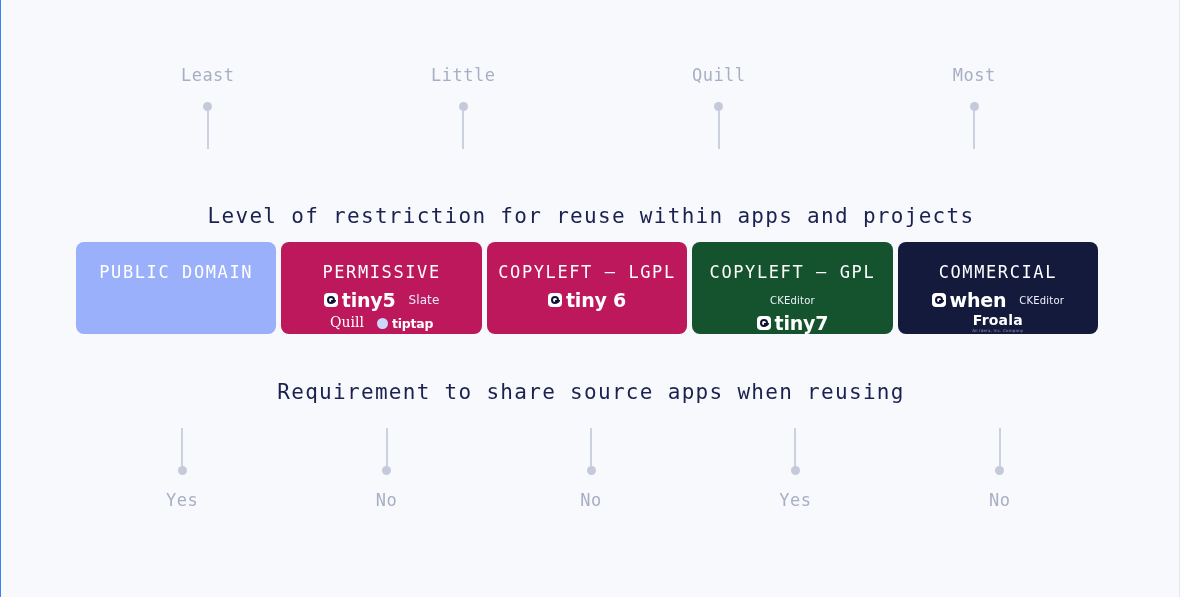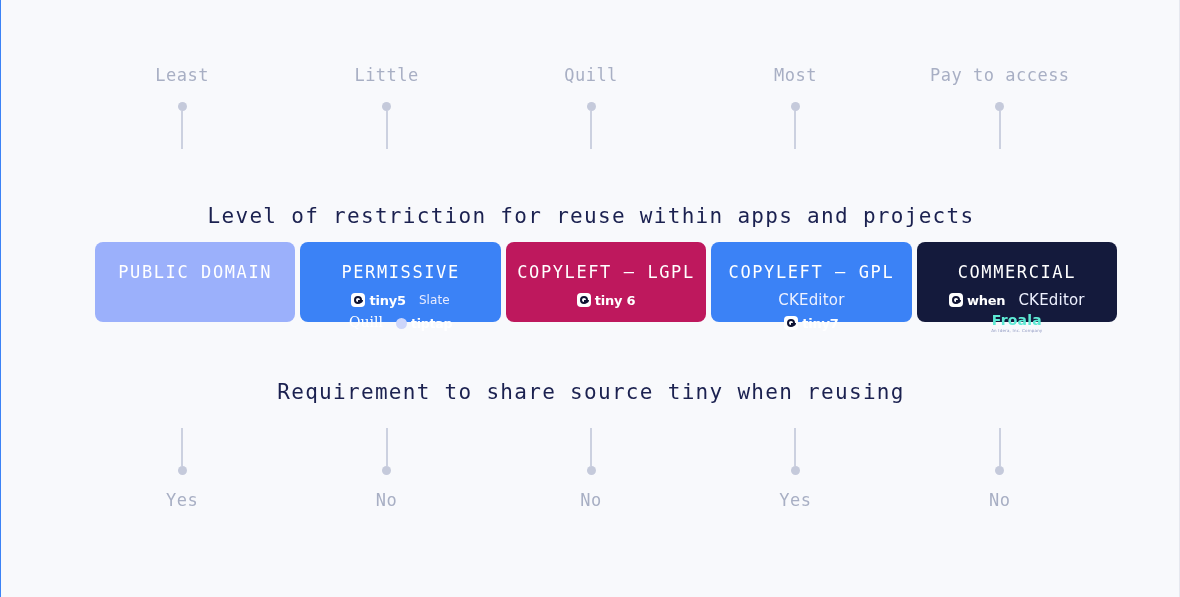--- a/index.html
+++ b/index.html
@@ -74,24 +74,24 @@
     letter-spacing: 1.3px;
     color: #1b2150;
     font-family: "DejaVu Sans Mono", "Liberation Mono", monospace;
   }
   .heading-top { top: 204px; }
   .heading-bottom { top: 380px; }
 
   
   .bars {
     position: absolute;
-    left: 94px;
+    left: 75px;
     top: 242px;
     width: 1022px;
-    height: 80px;
+    height: 92px;
     display: flex;
     gap: 5px;
   }
   .bar {
     flex: 1 1 0;
     border-radius: 8px;
     display: flex;
     flex-direction: column;
     align-items: center;
     padding-top: 20px;
@@ -145,33 +145,33 @@
   }
   .tiny-mark::after {
     content: "";
     position: absolute;
     left: 7px; top: 7px;
     width: 5px; height: 3px;
     background: #0f1333;
     border-radius: 0 0 3px 0;
   }
   .tiny-word {
-    font-size: 13px;
+    font-size: 19px;
     font-weight: bold;
     color: #ffffff;
     letter-spacing: -0.2px;
   }
   .plain-word {
     font-size: 12px;
     color: #e7ebff;
     letter-spacing: 0.1px;
     font-family: "DejaVu Sans", "Liberation Sans", sans-serif;
   }
   .ck-word {
-    font-size: 15px;
+    font-size: 10px;
     color: #eef1ff;
     letter-spacing: 0.2px;
     font-family: "DejaVu Sans", "Liberation Sans", sans-serif;
   }
   
   .quill-word {
     font-size: 14px;
     color: #ffffff;
     font-family: "DejaVu Serif", "Liberation Serif", serif;
     letter-spacing: 0px;
@@ -195,21 +195,21 @@
   
   .froala {
     display: flex;
     flex-direction: column;
     align-items: center;
     line-height: 1;
   }
   .froala-word {
     font-size: 14px;
     font-weight: bold;
-    color: #5eead4;
+    color: #ffffff;
     letter-spacing: 0.2px;
     font-family: "DejaVu Sans", "Liberation Sans", sans-serif;
   }
   .froala-sub {
     font-size: 4px;
     color: #8e97c0;
     letter-spacing: 0.2px;
     margin-top: 2px;
     font-family: "DejaVu Sans", "Liberation Sans", sans-serif;
   }
@@ -270,39 +270,32 @@
         <div class="pin-stem"></div>
       </div>
     </div>
     <div class="tick">
       <div class="tick-label">Most</div>
       <div class="pin-down">
         <div class="pin-dot"></div>
         <div class="pin-stem"></div>
       </div>
     </div>
-    <div class="tick">
-      <div class="tick-label">Pay to access</div>
-      <div class="pin-down">
-        <div class="pin-dot"></div>
-        <div class="pin-stem"></div>
-      </div>
-    </div>
   </div>
 
   <div class="heading heading-top">Level of restriction for reuse within apps and projects</div>
 
   <div class="bars">
 
     <div class="bar" style="background:#9bb0fb;">
       <div class="bar-title">PUBLIC DOMAIN</div>
       <div class="logo-rows"></div>
     </div>
 
-    <div class="bar" style="background:#3b82f6;">
+    <div class="bar" style="background:#be185d;">
       <div class="bar-title">PERMISSIVE</div>
       <div class="logo-rows">
         <div class="logo-row">
           <span class="logo">
             <span class="tiny-mark"></span>
             <span class="tiny-word">tiny5</span>
           </span>
           <span class="logo">
             <span class="plain-word">Slate</span>
           </span>
@@ -324,21 +317,21 @@
       <div class="logo-rows">
         <div class="logo-row">
           <span class="logo">
             <span class="tiny-mark"></span>
             <span class="tiny-word">tiny 6</span>
           </span>
         </div>
       </div>
     </div>
 
-    <div class="bar" style="background:#3b82f6;">
+    <div class="bar" style="background:#14532d;">
       <div class="bar-title">COPYLEFT — GPL</div>
       <div class="logo-rows">
         <div class="logo-row">
           <span class="logo">
             <span class="ck-word">CKEditor</span>
           </span>
         </div>
         <div class="logo-row">
           <span class="logo">
             <span class="tiny-mark"></span>
@@ -364,21 +357,21 @@
           <span class="froala">
             <span class="froala-word">Froala</span>
             <span class="froala-sub">An Idera, Inc. Company</span>
           </span>
         </div>
       </div>
     </div>
 
   </div>
 
-  <div class="heading heading-bottom">Requirement to share source tiny when reusing</div>
+  <div class="heading heading-bottom">Requirement to share source apps when reusing</div>
 
   <div class="scale-bottom">
     <div class="tick">
       <div class="pin-up">
         <div class="pin-stem"></div>
         <div class="pin-dot"></div>
       </div>
       <div class="tick-label">Yes</div>
     </div>
     <div class="tick">

